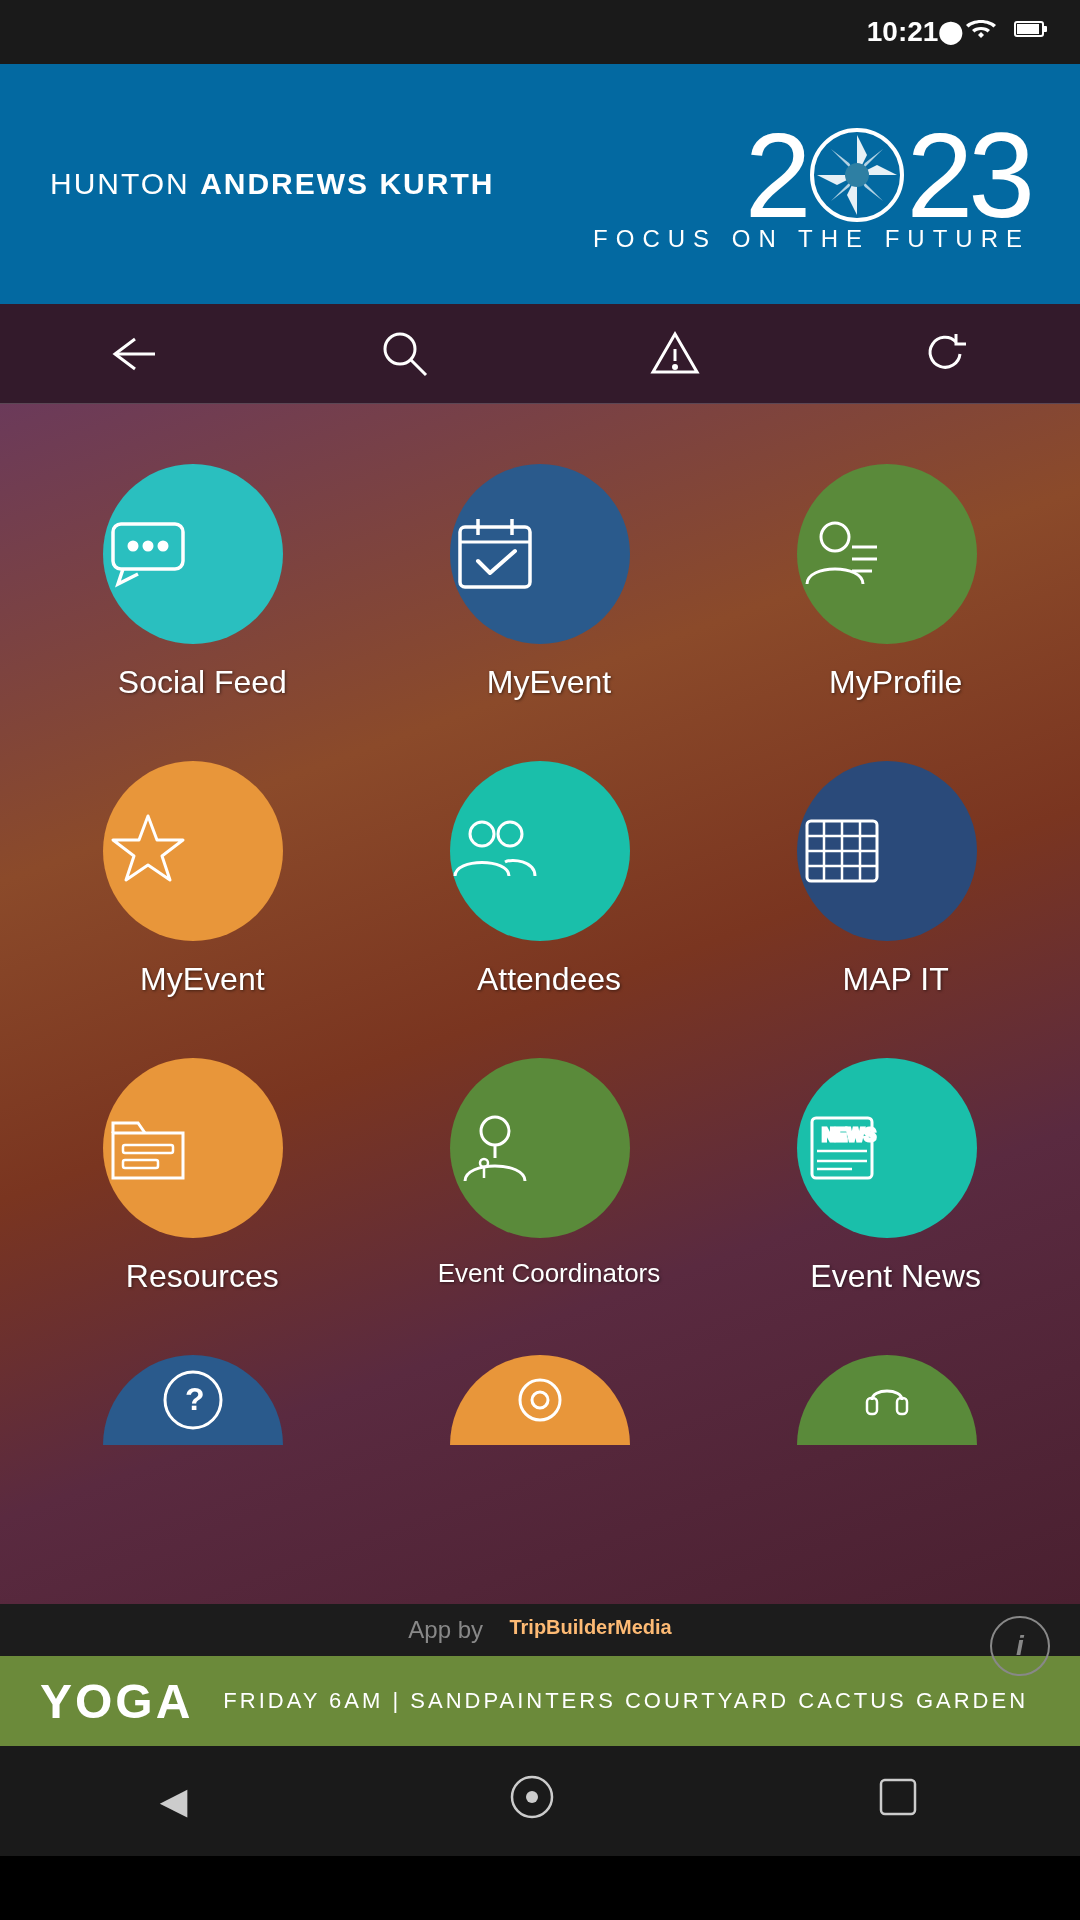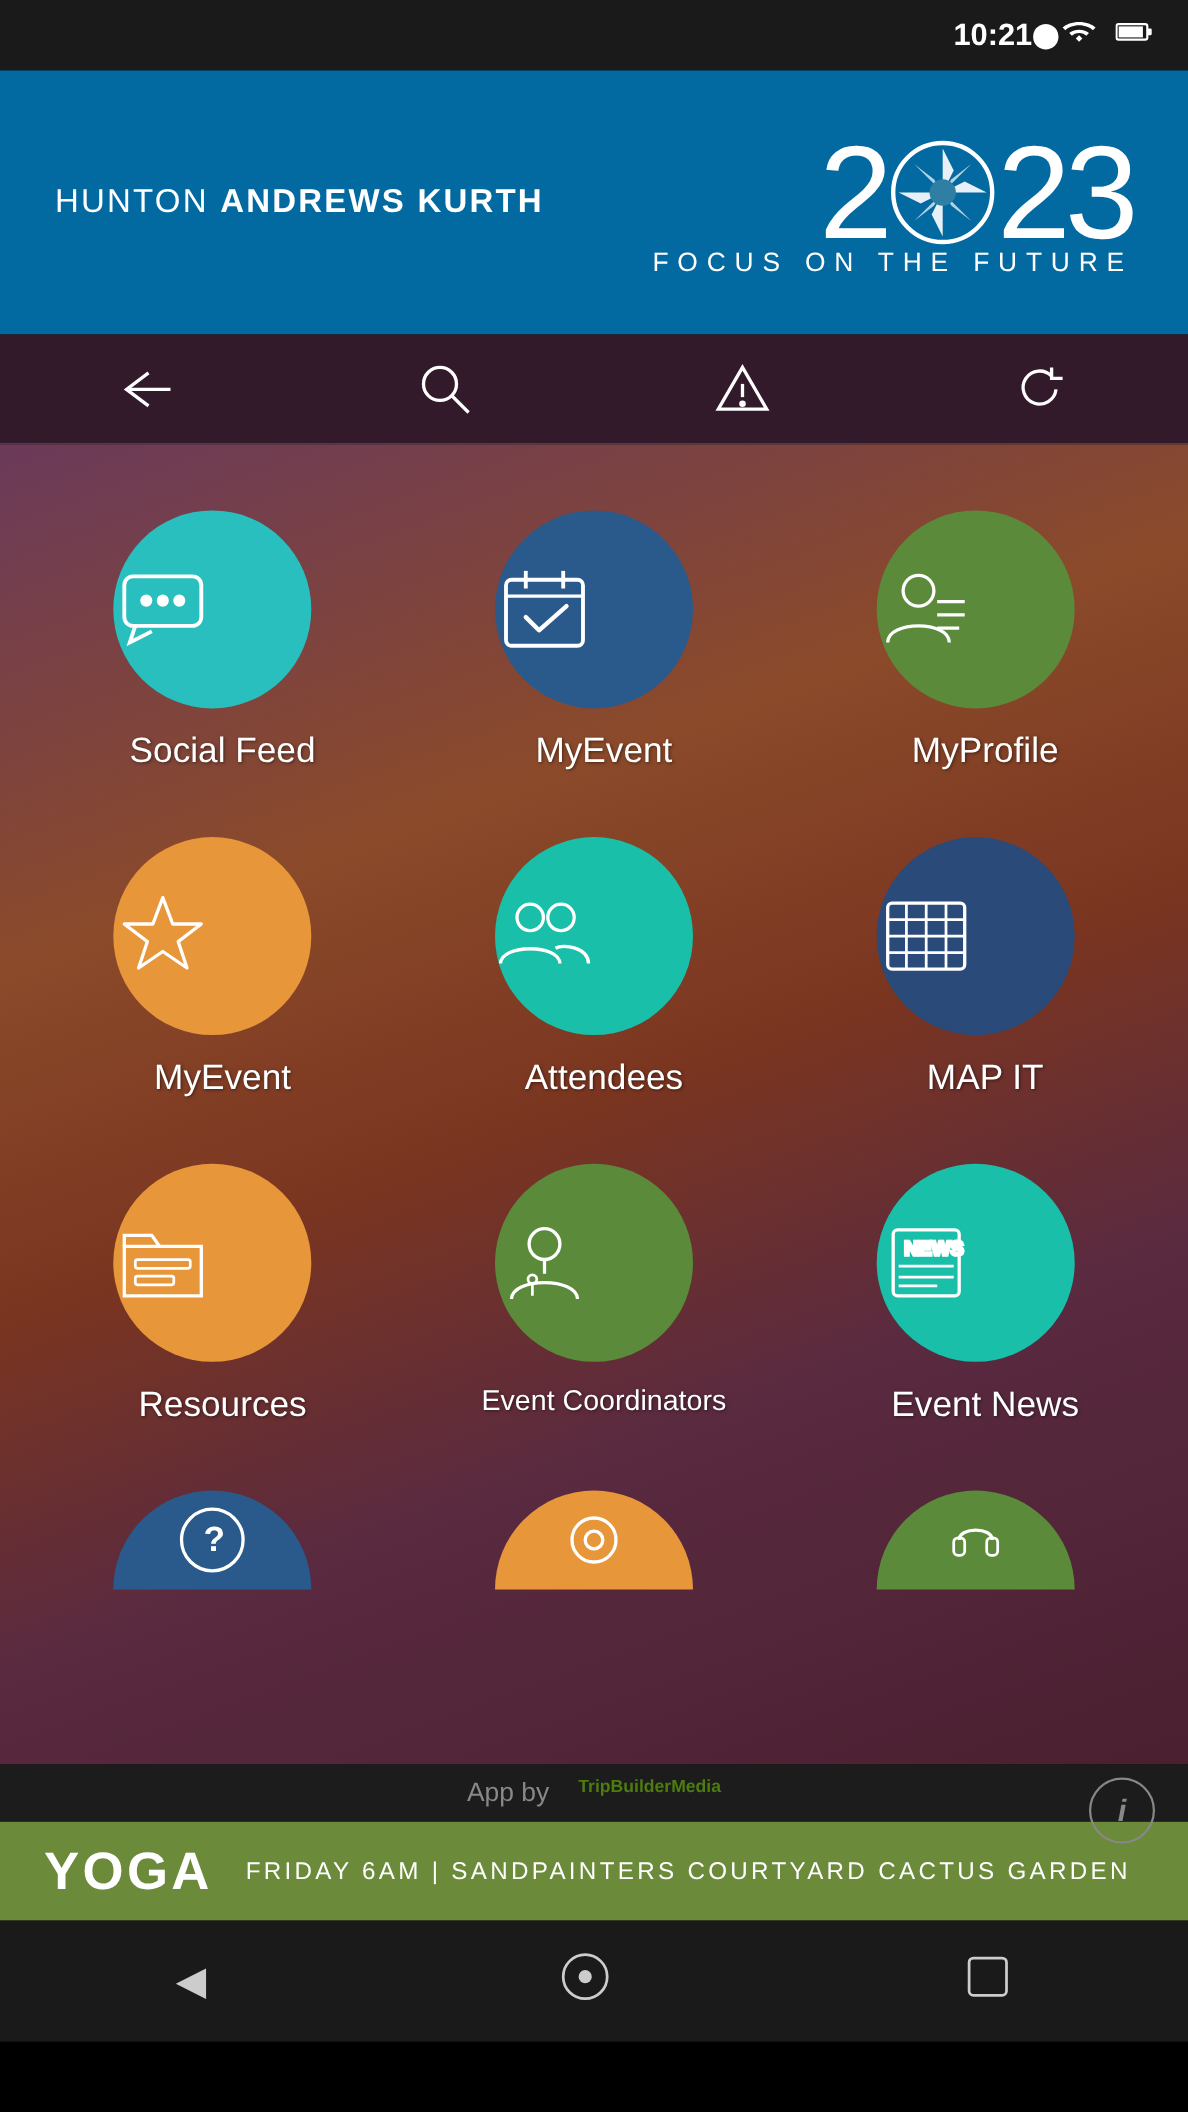--- a/index.html
+++ b/index.html
@@ -178,22 +178,22 @@
       padding: 12px;
       display: flex;
       justify-content: center;
       position: relative;
     }
     .footer-attr-text {
       color: #888;
       font-size: 24px;
     }
     .footer-attr-brand {
-      color: #4d7c0f;
-      font-size: 16px;
+      color: #fdba74;
+      font-size: 20px;
       font-weight: bold;
       margin-left: 22px;
     }
     .info-btn {
       position: absolute;
       right: 30px;
       width: 60px;
       height: 60px;
       border-radius: 50%;
       border: 2px solid #888;

